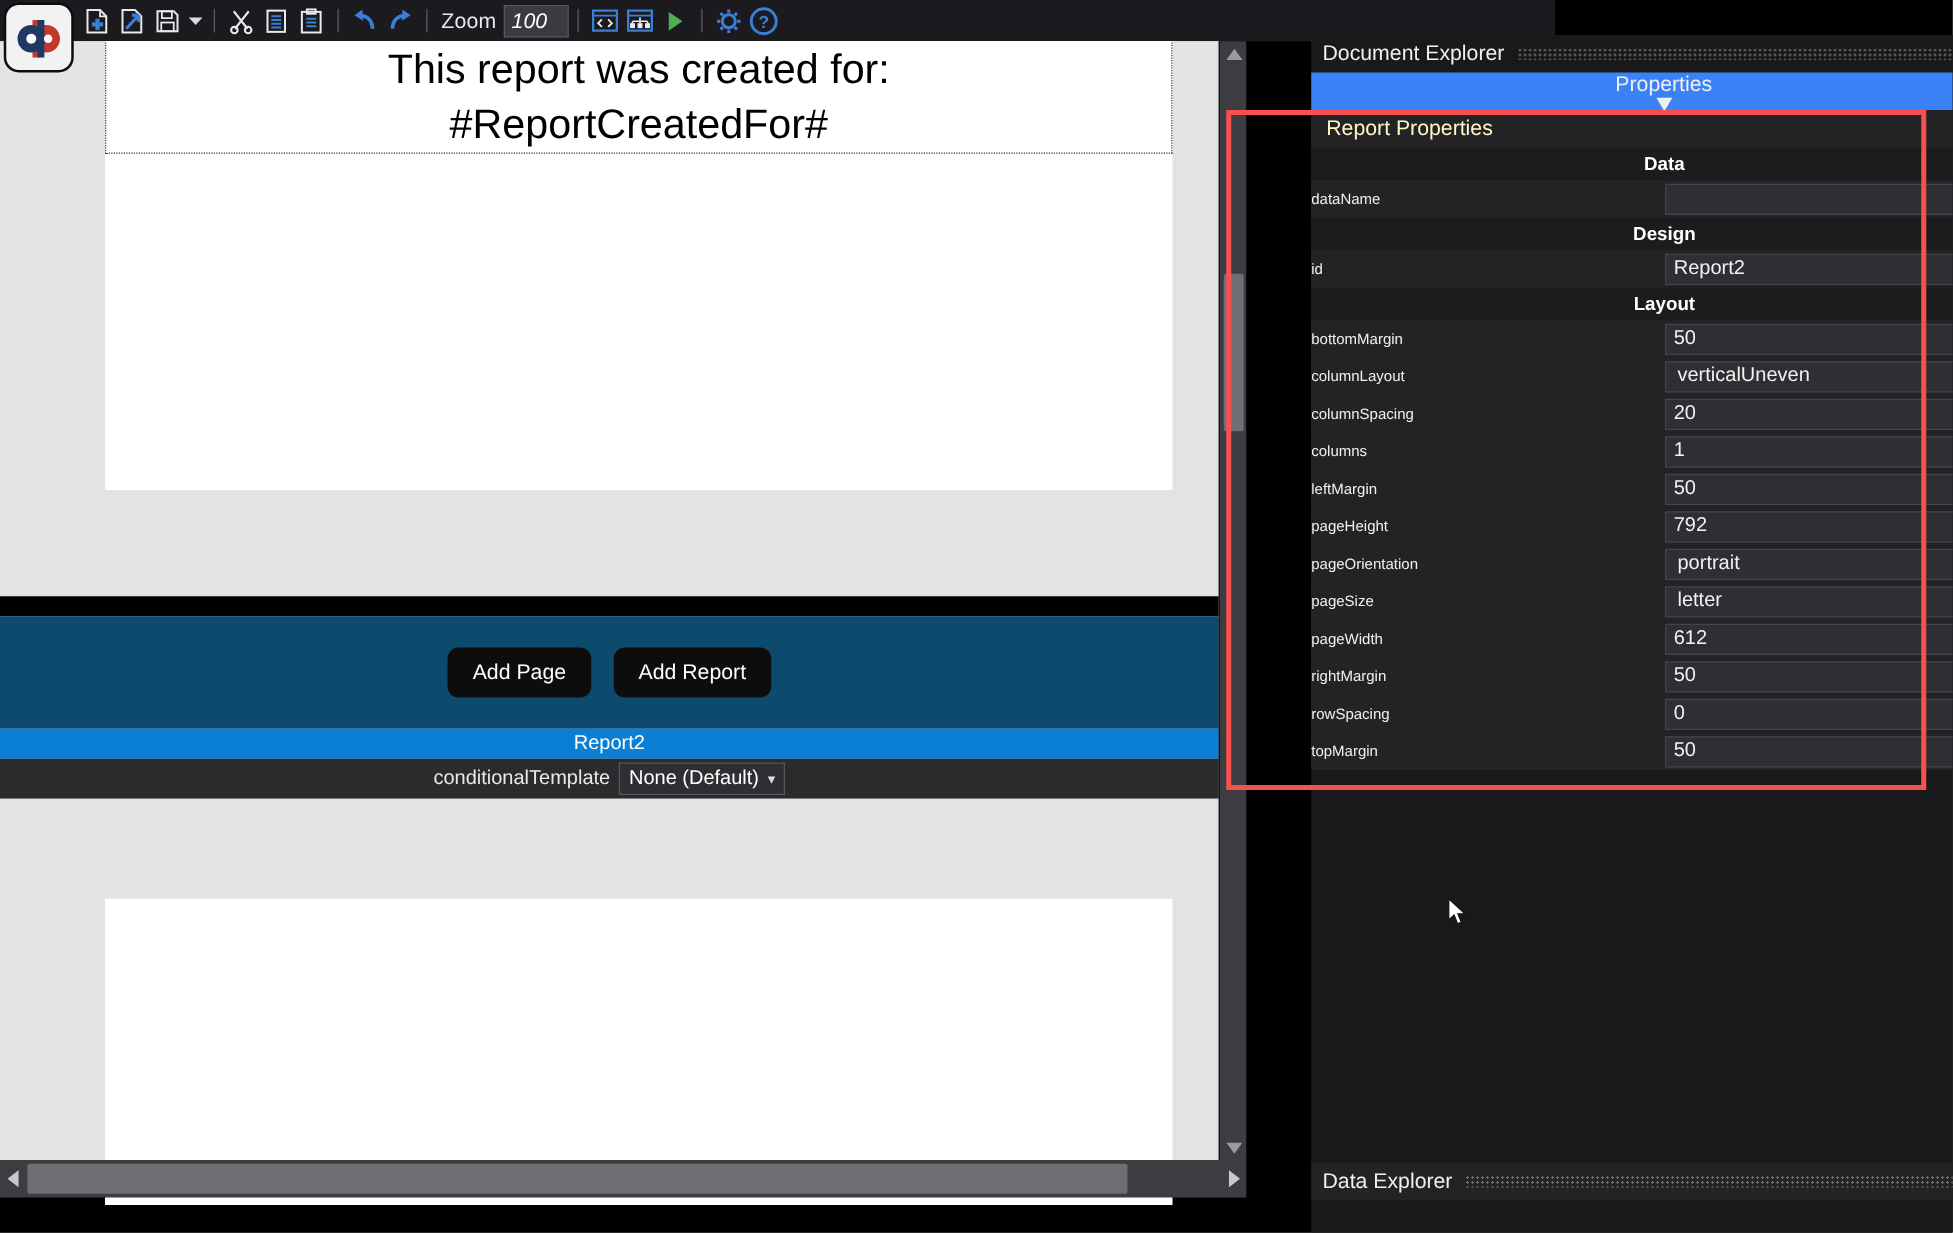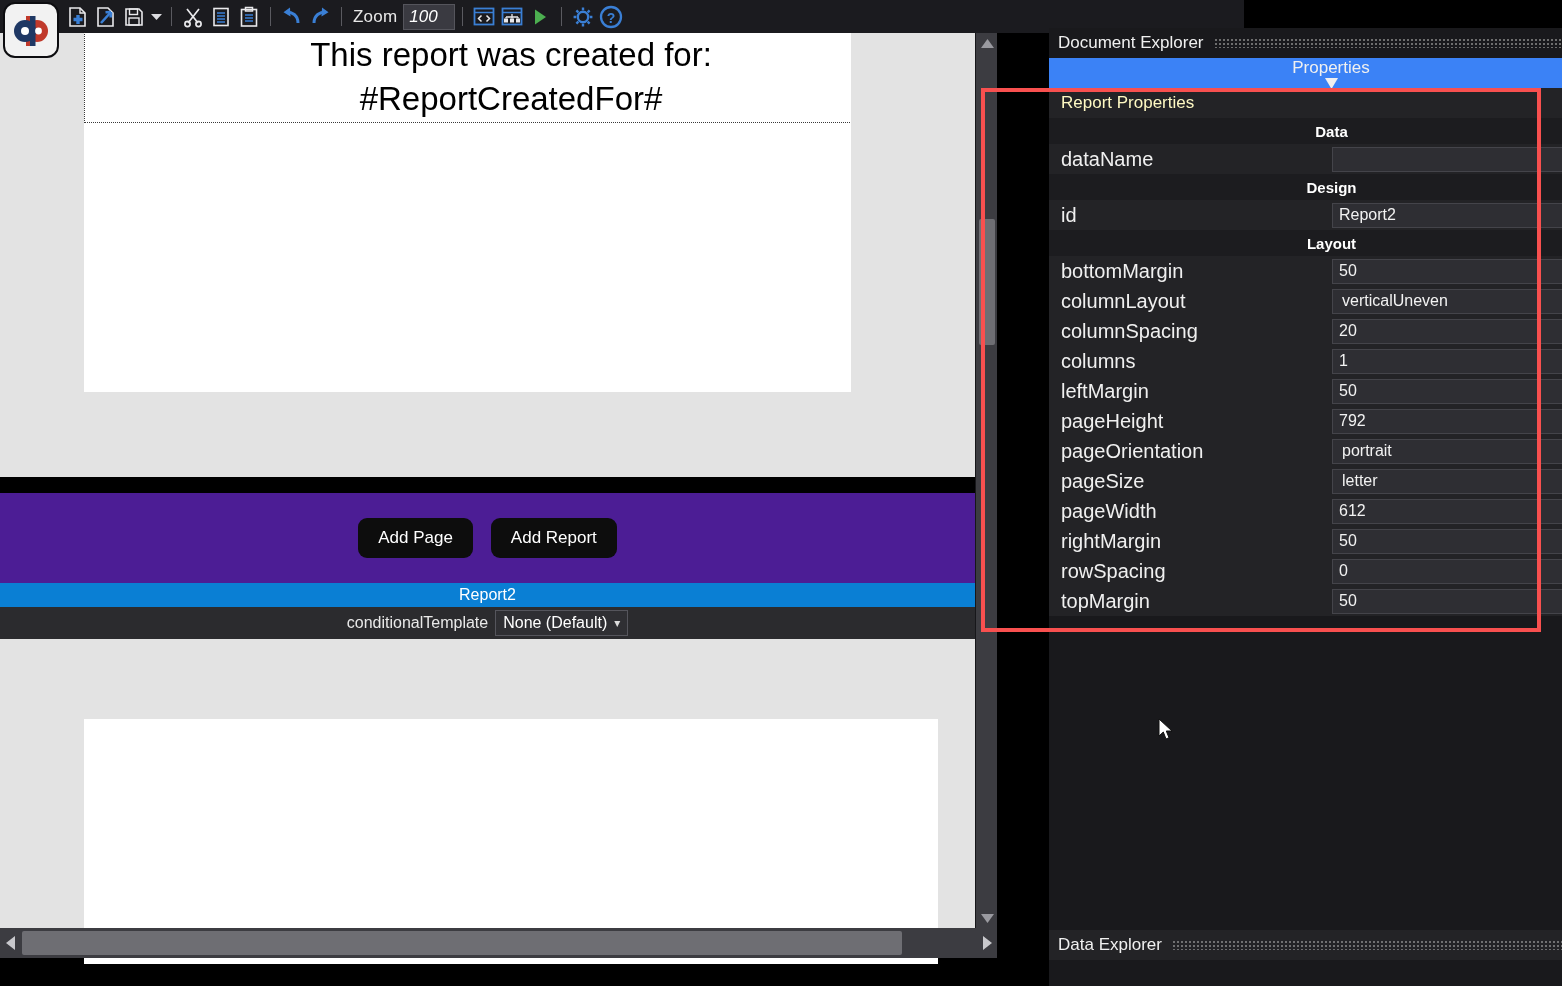--- a/index.html
+++ b/index.html
@@ -41,42 +41,42 @@
     color:#fff; font-size:17px; font-family:"Liberation Sans", sans-serif;
     padding:0 5px; outline:none;font-style:italic;
   }
 
   
   .design-area {
     position:absolute; left:0; top:33px; width:975px; height:895px;
     background:#e3e3e3;
   }
   .canvas-top {
-    position:absolute; left:0; top:0; width:851px; height:444px; background:#e3e3e3;
+    position:absolute; left:0; top:0; width:975px; height:444px; background:#e3e3e3;
     overflow:hidden;
   }
   .page-white {
     position:absolute; left:84px; top:0px; width:854px; height:359px;
     background:#fff;
   }
   .report-header-band {
     position:absolute; left:84px; top:-2px; width:854px; height:92px;
     border:1px dotted #3a3a3a; background:#fff;
     display:flex; align-items:center; justify-content:center;
   }
   .report-header-text {
     color:#000; font-size:33px; line-height:1.33; text-align:center;
     white-space:pre-line; font-family:"Liberation Sans", sans-serif;
   }
 
   .black-gap { position:absolute; left:0; top:444px; width:975px; height:16px; background:#000; }
 
   .add-bar {
     position:absolute; left:0; top:460px; width:975px; height:90px;
-    background:#4c1d95; display:flex; align-items:center; justify-content:center; gap:18px;
+    background:#0c4a6e; display:flex; align-items:center; justify-content:center; gap:18px;
   }
   .pill-btn {
     background:#0d0d0d; color:#fff; border:none; border-radius:9px;
     font-size:17px; padding:10px 20px; cursor:pointer;
     font-family:"Liberation Sans", sans-serif;
   }
   .report-tab {
     position:absolute; left:0; top:550px; width:975px; height:24px;
     background:#0a7fd4; color:#fff; font-size:16px;
     display:flex; align-items:center; justify-content:center;
@@ -150,21 +150,21 @@
   }
   .group-row {
     height:26px; display:flex; align-items:center; justify-content:center;
     background:#1c1c1f; color:#fff; font-size:15px; font-weight:bold;
   }
   .prop-row {
     height:30px; display:flex; align-items:center; background:#232326;
   }
   .prop-row:nth-of-type(even) { background:#232326; }
   .prop-name {
-    width:283px; padding-left:12px; color:#f0f0f0; font-size:20px;
+    width:283px; color:#f0f0f0; font-size:12px;
   }
   .prop-val {
     flex:1; margin-right:12px; height:25px;
     background:#2e2e33; border:1px solid #44444a;
     display:flex; align-items:center; padding-left:6px;
     color:#f2f2f2; font-size:16px; position:relative; cursor:text;
   }
   .prop-val.select { cursor:pointer; padding-left:9px; }
   .prop-val .dd {
     position:absolute; right:6px; top:50%; transform:translateY(-50%);

